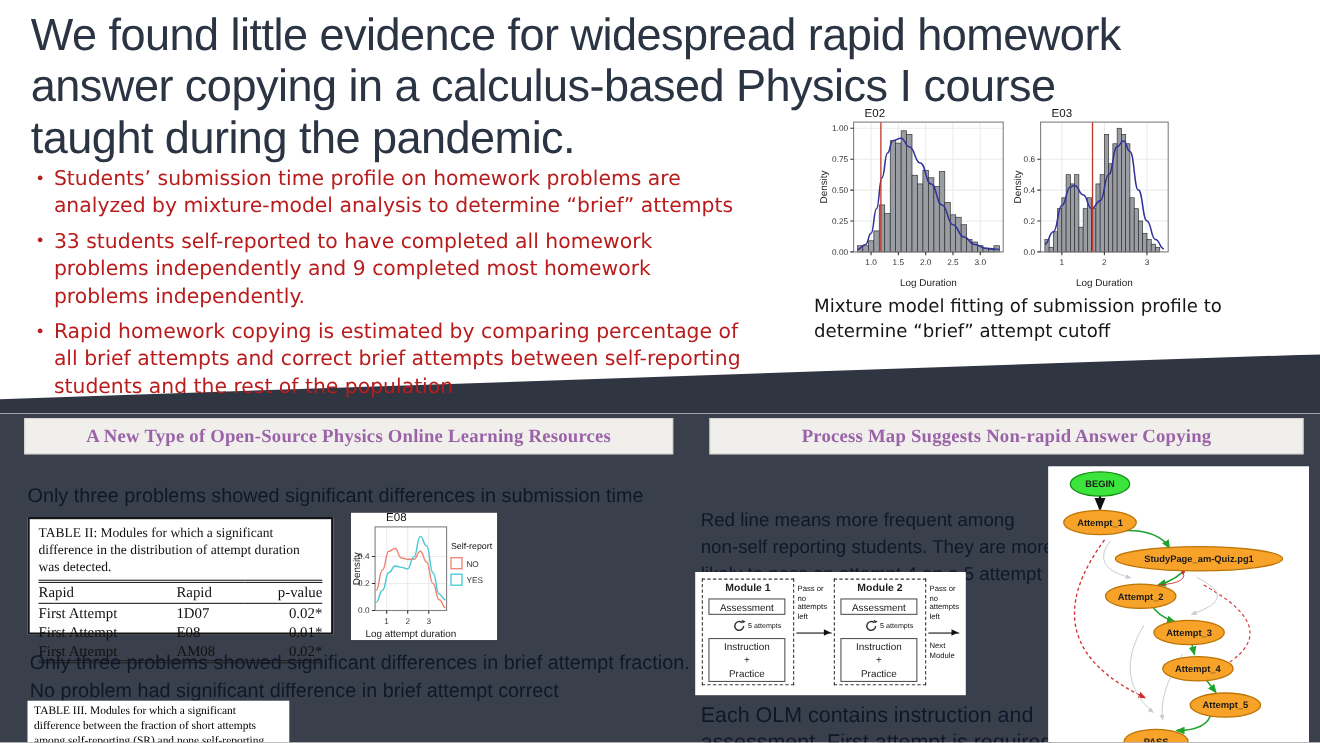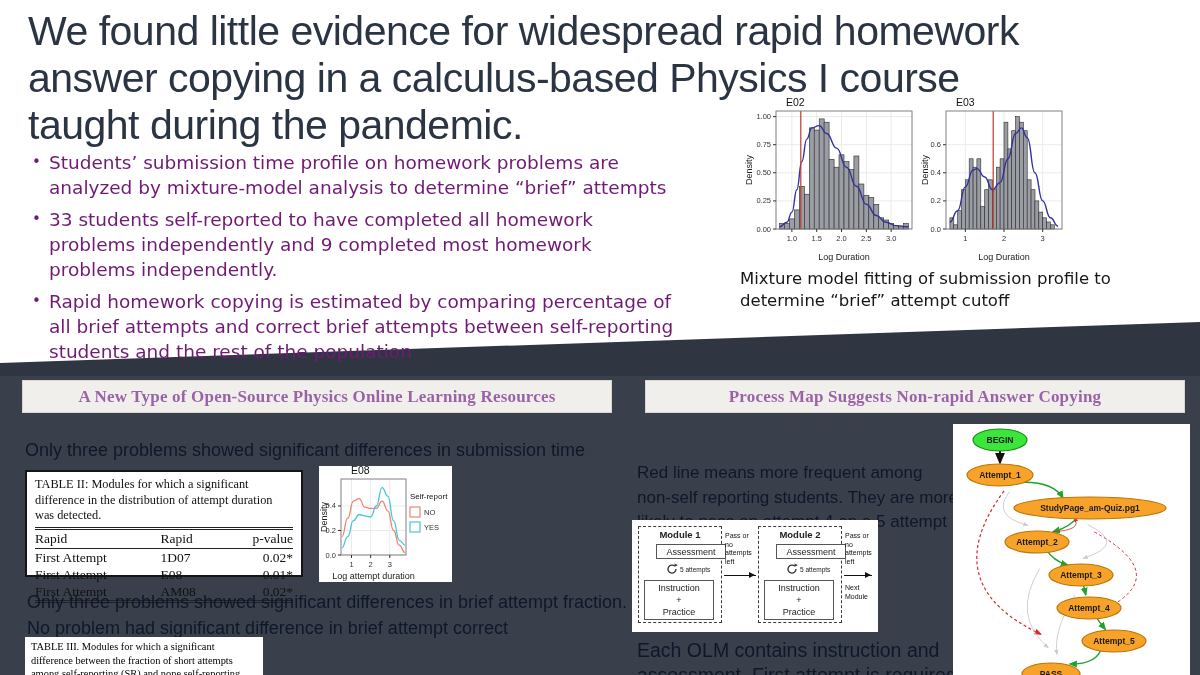--- a/index.html
+++ b/index.html
@@ -6,21 +6,21 @@
   .page{position:relative;width:1200px;height:675px;background:#ffffff;overflow:hidden;
         font-family:"Liberation Sans",sans-serif;}
   
   .band-top{position:absolute;left:0;top:322px;width:1200px;height:54px;background:#2F3642;
             clip-path:polygon(0 41px,100% 0,100% 54px,0 54px);}
   .band-main{position:absolute;left:0;top:376px;width:1200px;height:299px;background:#39404B;}
   
   .title{position:absolute;left:28px;top:8px;width:1160px;color:#2A3443;
          font-family:Liberation Sans, sans-serif;font-size:41px;line-height:47px;letter-spacing:-0.5px;}
   .bullets{position:absolute;left:30px;top:150px;width:650px;margin:0;padding:0;
-           font-family:"DejaVu Sans",sans-serif;font-size:18.5px;line-height:25px;color:#701a75;}
+           font-family:"DejaVu Sans",sans-serif;font-size:18.5px;line-height:25px;color:#b91c1c;}
   .bullets li{list-style:none;position:relative;padding-left:19px;margin-bottom:7px;}
   .bullets li::before{content:"•";position:absolute;left:2px;top:0;font-size:15px;}
   .figcap{position:absolute;left:740px;top:268px;width:455px;color:#161616;
           font-family:"DejaVu Sans",sans-serif;font-size:16.5px;line-height:1.35;}
   
   .hdr{position:absolute;top:380px;height:33px;background:#F1EFEC;border:1px solid #D9D6D0;
        display:flex;align-items:center;justify-content:center;box-sizing:border-box;
        font-family:"Liberation Serif",serif;font-weight:bold;font-size:17px;color:#9A63A8;letter-spacing:.2px;}
   .hdr-left{left:22px;width:590px;}
   .hdr-right{left:645px;width:540px;}
@@ -47,21 +47,21 @@
   #chart-e02{left:744px;top:95px;}
   #chart-e03{left:920px;top:95px;}
   #chart-e08{left:319px;top:466px;}
   #procmap{left:953px;top:424px;background:#fff;}
   
   .modpanel{position:absolute;left:632px;top:520px;width:246px;height:112px;background:#fff;color:#222;}
   .module{position:absolute;top:6px;width:84px;height:97px;border:1.5px dashed #3a3a3a;box-sizing:border-box;}
   .m1{left:6px;} .m2{left:126px;}
   .mtitle{position:absolute;top:2px;left:0;width:100%;text-align:center;font-size:9.5px;font-weight:bold;}
   .assess{position:absolute;left:5px;top:17px;width:70px;height:15px;border:1.2px solid #555;
-          display:flex;align-items:center;justify-content:center;font-size:9px;box-sizing:border-box;background:#fff;margin-left:12px;}
+          display:flex;align-items:center;justify-content:center;font-size:9px;box-sizing:border-box;background:#fff;}
   .loopwrap{position:absolute;left:26px;top:35px;height:14px;}
   .looplabel{position:absolute;left:41px;top:39px;font-size:6.5px;white-space:nowrap;}
   .instr{position:absolute;left:5px;top:53px;width:70px;height:40px;border:1.2px solid #555;box-sizing:border-box;
          display:flex;flex-direction:column;align-items:center;justify-content:center;font-size:9px;line-height:12px;background:#fff;}
   .gaptext{position:absolute;top:12px;font-size:7px;line-height:8.5px;color:#111;}
   .g1{left:93px;width:32px;} .g2{left:213px;width:32px;}
   .nextmod{position:absolute;left:213px;top:64px;width:30px;font-size:7px;line-height:8.5px;color:#111;}
   .harrow{position:absolute;top:55px;height:0;border-top:1.6px solid #111;}
   .a1{left:92px;width:32px;} .a2{left:212px;width:28px;}
   .harrow::after{content:"";position:absolute;right:-2px;top:-4px;border:3.2px solid transparent;border-left:6px solid #111;}

